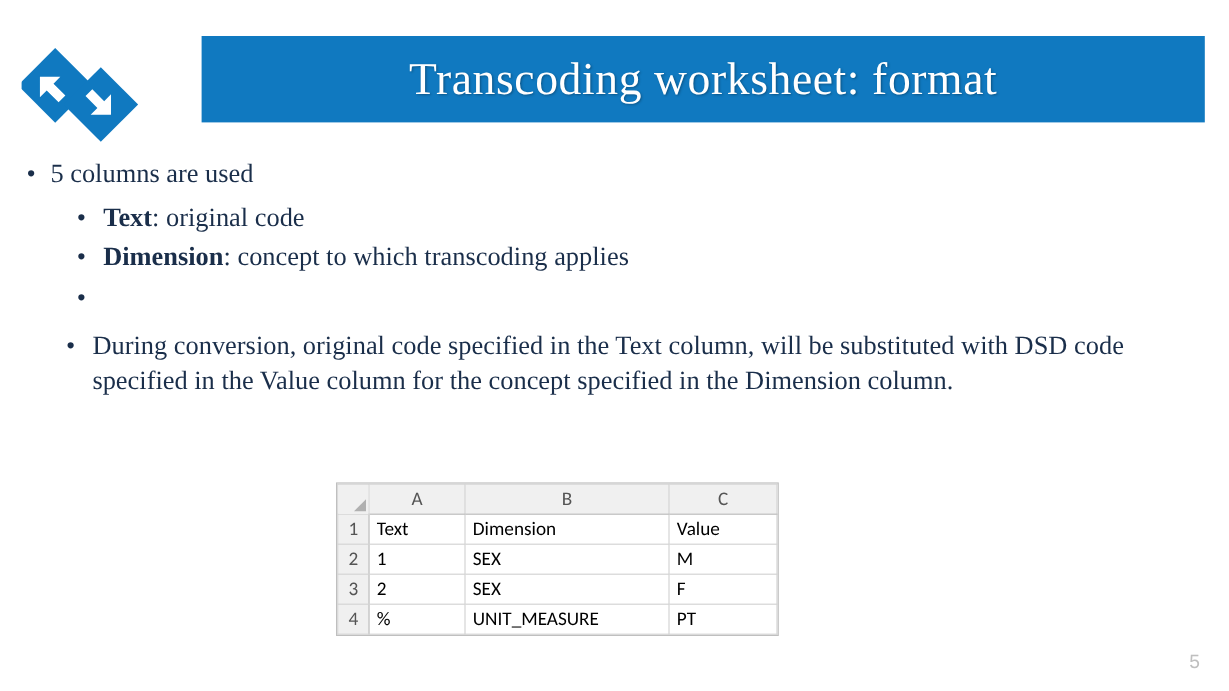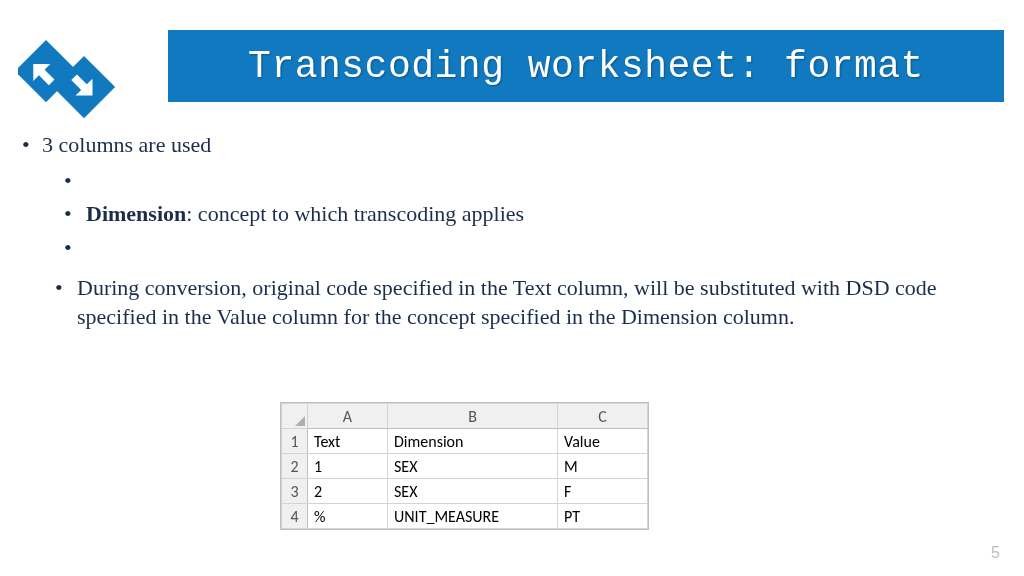--- a/index.html
+++ b/index.html
@@ -36,21 +36,21 @@
     display: flex;
     align-items: center;
     justify-content: center;
   }
   .title-text {
     color: #ffffff;
     font-size: 38px;
     font-weight: 400;
     letter-spacing: 0.5px;
     text-shadow: 1px 1px 2px rgba(0,0,0,0.3);
-    font-family: Liberation Mono, monospace;
+    font-family: Liberation Serif, serif;
   }
   .content {
     position: absolute;
     top: 130px;
     left: 20px;
     right: 20px;
     color: #1a2e4a;
     font-size: 22px;
     line-height: 1.35;
   }
@@ -159,24 +159,25 @@
     </svg>
   </div>
   <div class="title-bar">
     <span class="title-text">Transcoding worksheet: format</span>
   </div>
 </div>
 
 <div class="content">
   <div class="bullet-main">
     <span class="dot">•</span>
-    <span>3 columns are used</span>
+    <span>5 columns are used</span>
   </div>
   <div class="bullet-sub">
     <span class="dot">•</span>
+    <span><span class="bold">Text</span><span>: original code</span></span>
   </div>
   <div class="bullet-sub">
     <span class="dot">•</span>
     <span><span class="bold">Dimension</span><span>: concept to which transcoding applies</span></span>
   </div>
   <div class="bullet-sub">
     <span class="dot">•</span>
   </div>
   <div class="para">
     <span class="dot">•</span><span>During conversion, original code specified in the Text column, will be substituted with DSD code specified in the Value column for the concept specified in the Dimension column.</span>

